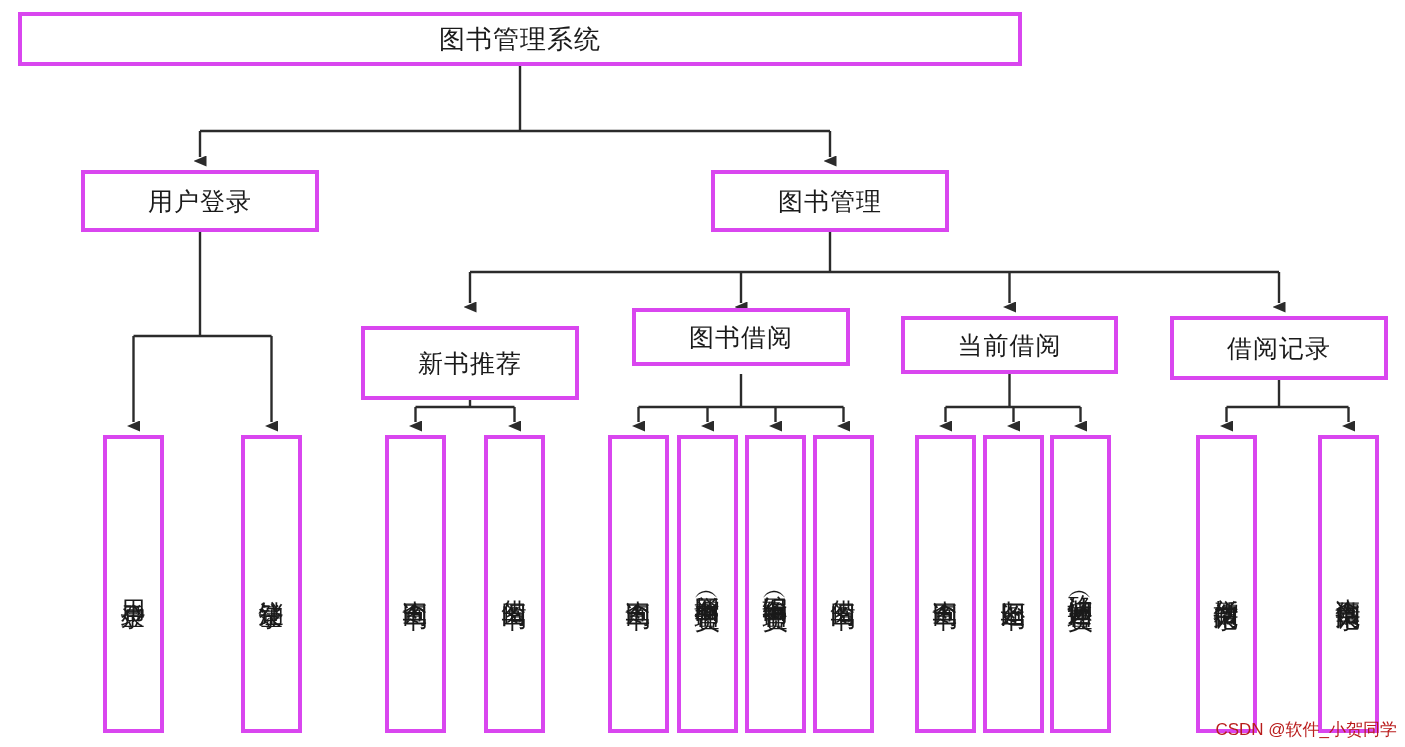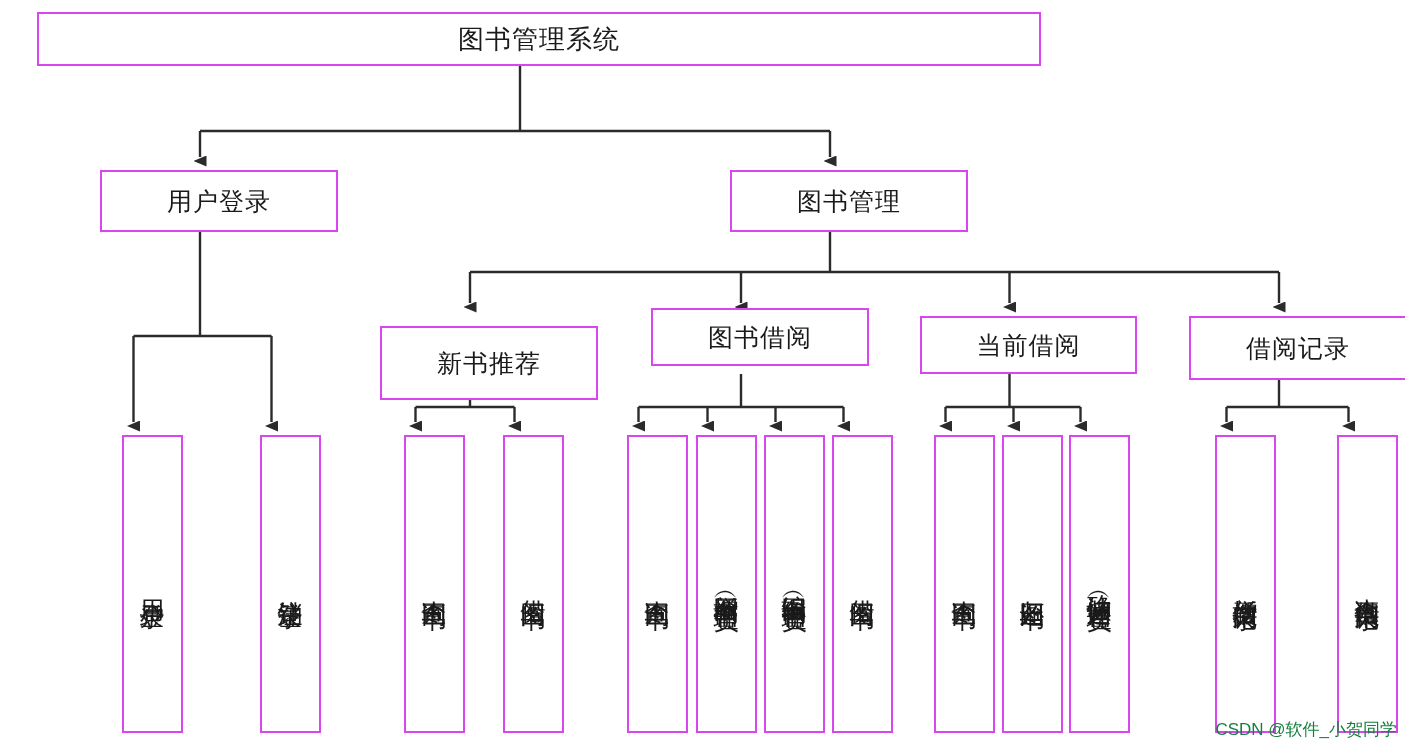--- a/index.html
+++ b/index.html
@@ -13,27 +13,26 @@
   #canvas {
     position: relative;
     width: 1405px;
     height: 747px;
     background: #ffffff;
     overflow: hidden;
   }
   .node {
     position: absolute;
     box-sizing: border-box;
-    border: 2px solid #d946ef;
+    border: 4px solid #d946ef;
     background: #ffffff;
     display: flex;
     align-items: center;
     justify-content: center;
     color: #1a1a1a;
-    margin-left: 19px;
   }
   .node-h {
     font-size: 25px;
     letter-spacing: 1px;
     white-space: nowrap;
   }
   .node-root {
     font-size: 26px;
   }
   .node-v {
@@ -61,21 +60,21 @@
   .edge {
     stroke: #2b2b2b;
     stroke-width: 2.4;
     fill: none;
   }
   .watermark {
     position: absolute;
     right: 8px;
     bottom: 6px;
     font-size: 17px;
-    color: #15803d;
+    color: #b91c1c;
     white-space: nowrap;
     font-family: "Liberation Sans", "DejaVu Sans", sans-serif;
   }
 </style>
 </head>
 <body>
 
 <div id="canvas">
 
   <svg class="edges" viewBox="0 0 1405 747">

